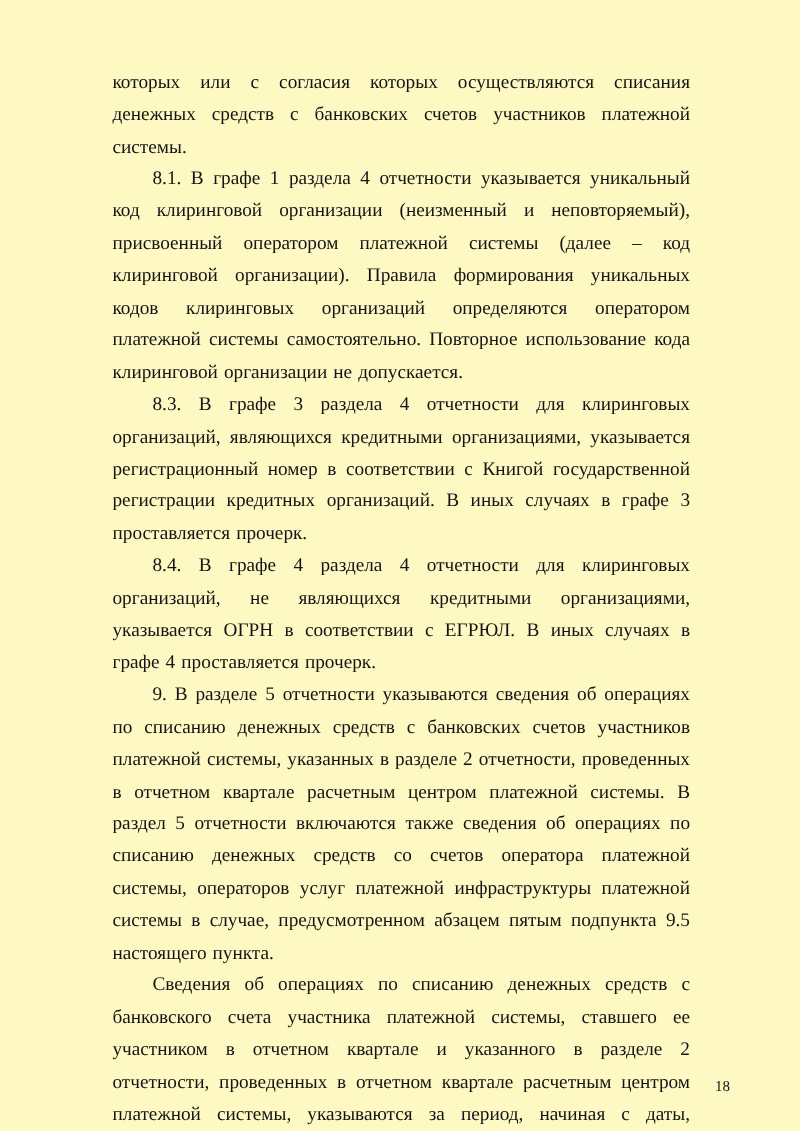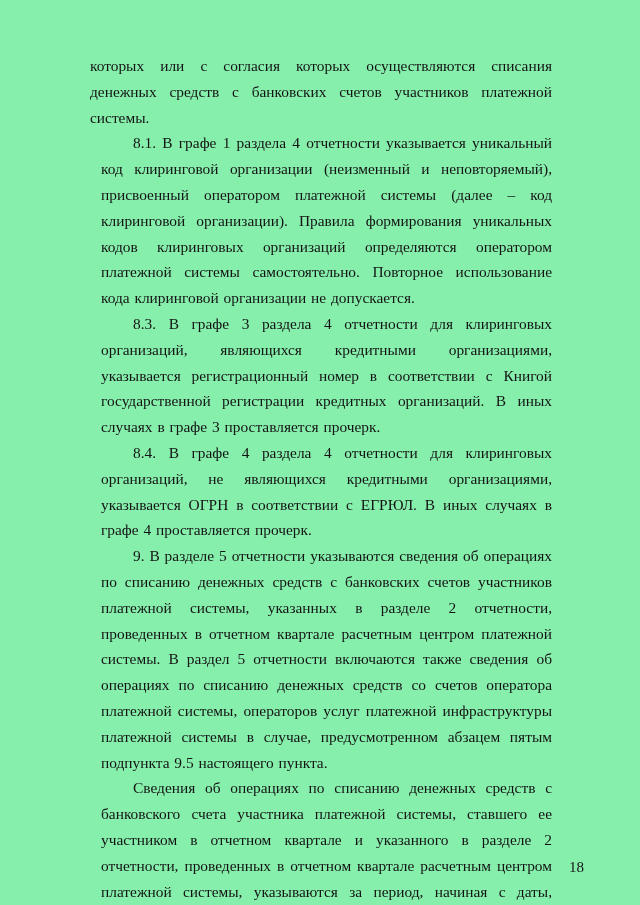--- a/index.html
+++ b/index.html
@@ -10,38 +10,37 @@
   }
   body {
     font-family: "Liberation Serif", "DejaVu Serif", serif;
     color: #141414;
     overflow: hidden;
   }
   .page {
     position: relative;
     width: 640px;
     height: 905px;
-    background: #86efac;
+    background: #fef9c3;
     padding: 53px 88px 0 90px;
   }
   .doc-text p {
     font-size: 15.4px;
     line-height: 25.8px;
     text-align: justify;
     word-spacing: 1px;
   }
   .doc-text p.indent {
     text-indent: 32px;
-    margin-left: 11px;
   }
   .page-number {
     position: absolute;
     right: 56px;
     bottom: 30px;
-    font-size: 15px;
+    font-size: 12px;
     line-height: 1;
     color: #141414;
   }
 </style>
 </head>
 <body>
 
 <div class="page">
   <div class="doc-text">
     <p>которых или с согласия которых осуществляются списания денежных средств с банковских счетов участников платежной системы.</p>

